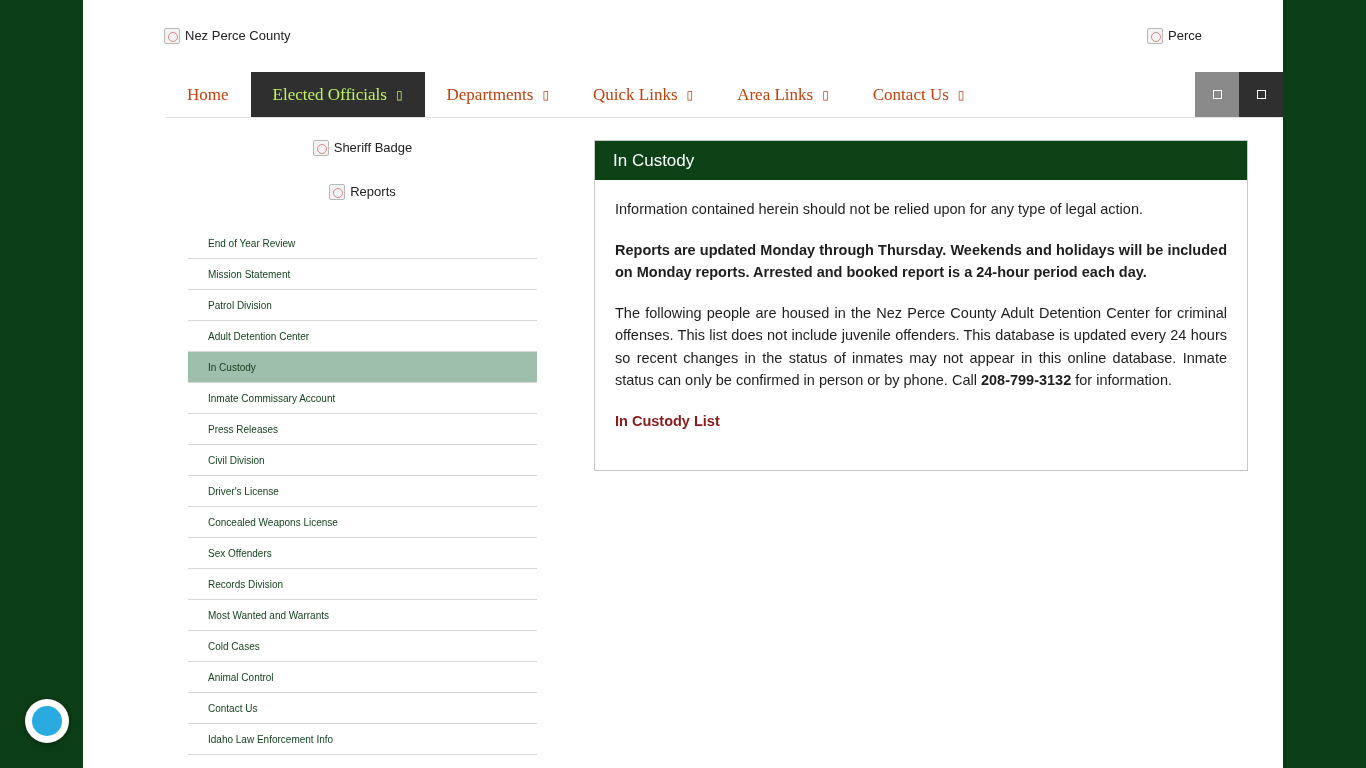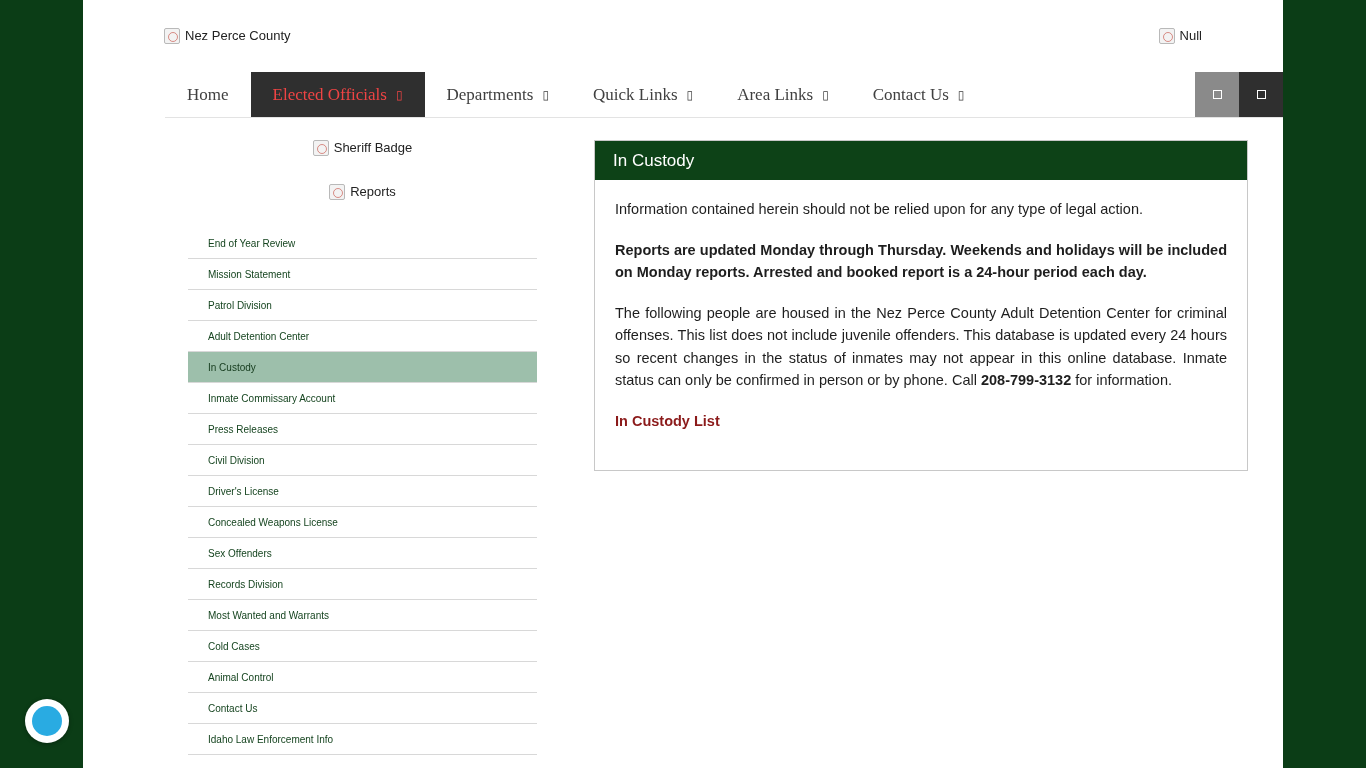--- a/index.html
+++ b/index.html
@@ -77,28 +77,28 @@
     border-bottom: 1px solid #e3e3e3;
     display: flex;
     align-items: stretch;
   }
   .nav-item {
     display: flex;
     align-items: center;
     padding: 0 22px;
     font-family: "Liberation Serif", serif;
     font-size: 17px;
-    color: #404040;
+    color: #c2410c;
     cursor: pointer;
     white-space: nowrap;
     background: #ffffff;
   }
   .nav-item.active {
     background: #2f2f2f;
-    color: #ef4444;
+    color: #bef264;
   }
   .nav-caret {
     margin-left: 9px;
     font-size: 12px;
     line-height: 1;
     display: inline-block;
     color: inherit;
   }
   .nav-spacer { flex: 1 1 auto; }
   .nav-btn {
@@ -218,21 +218,21 @@
       <div class="site-header">
         <div class="logo-wrap">
           <span class="broken-img">
             <span class="ph"></span>
             <span>Nez Perce County</span>
           </span>
         </div>
         <div class="null-wrap">
           <span class="broken-img">
             <span class="ph"></span>
-            <span>Null</span>
+            <span>Perce</span>
           </span>
         </div>
       </div>
 
       <div class="navbar">
         <div class="nav-item">
           <span>Home</span>
         </div>
         <div class="nav-item active">
           <span>Elected Officials</span>

